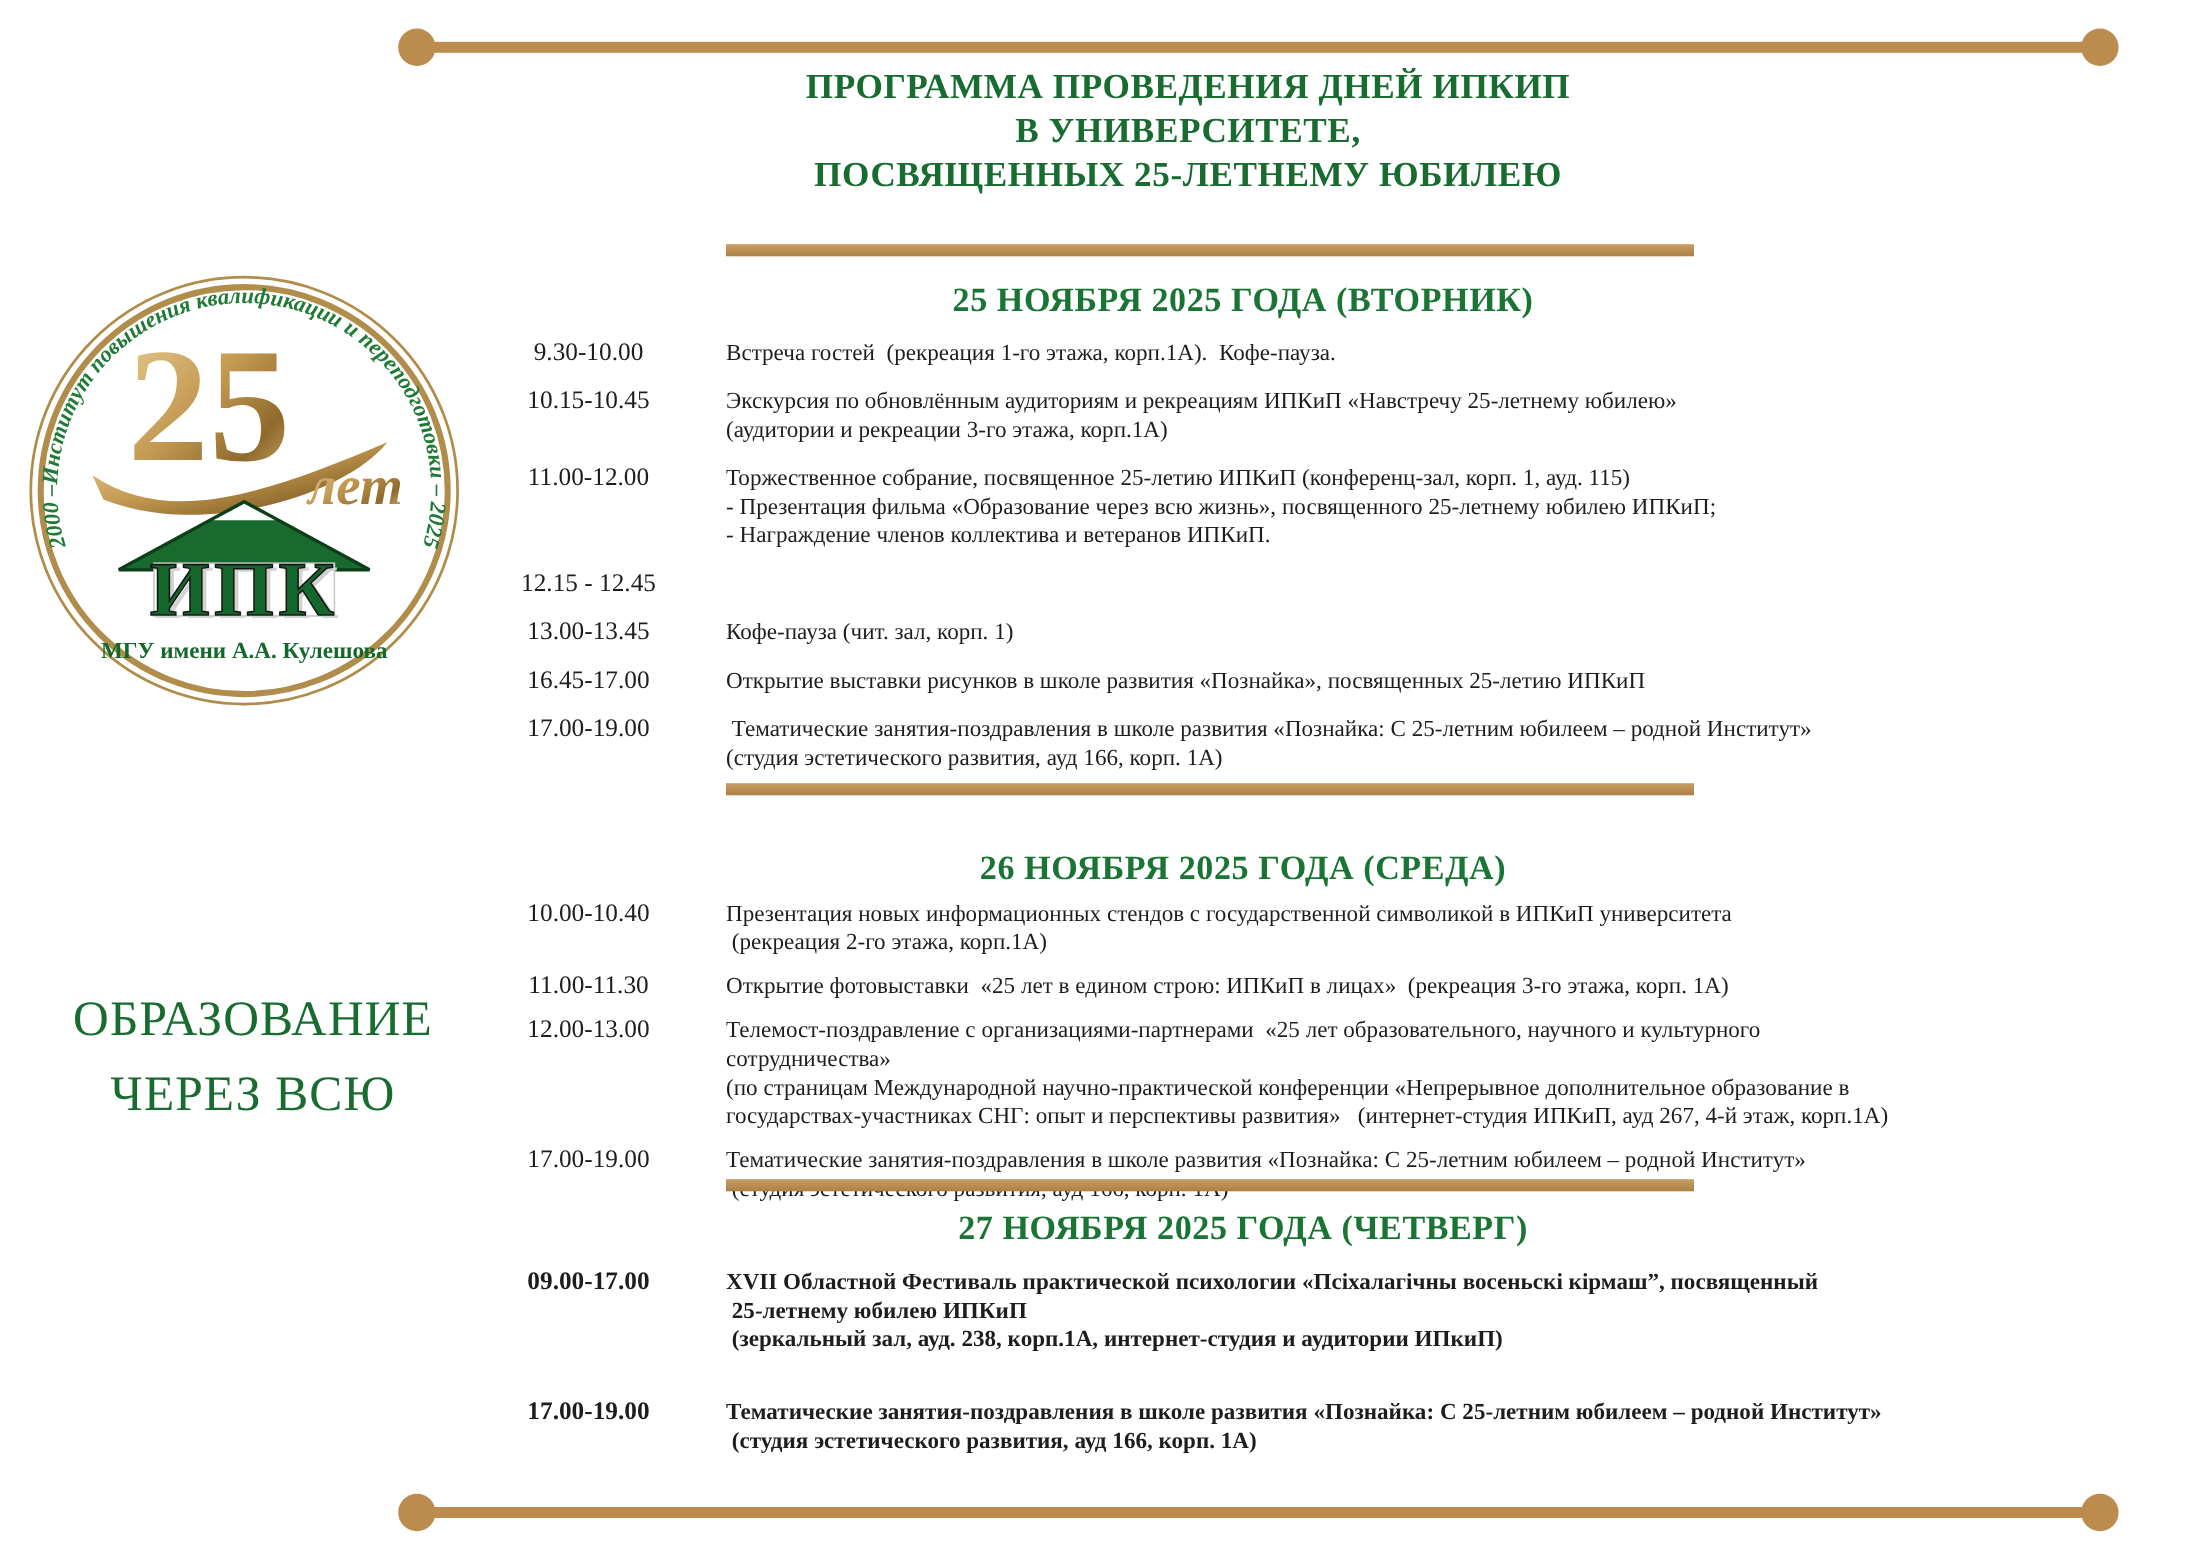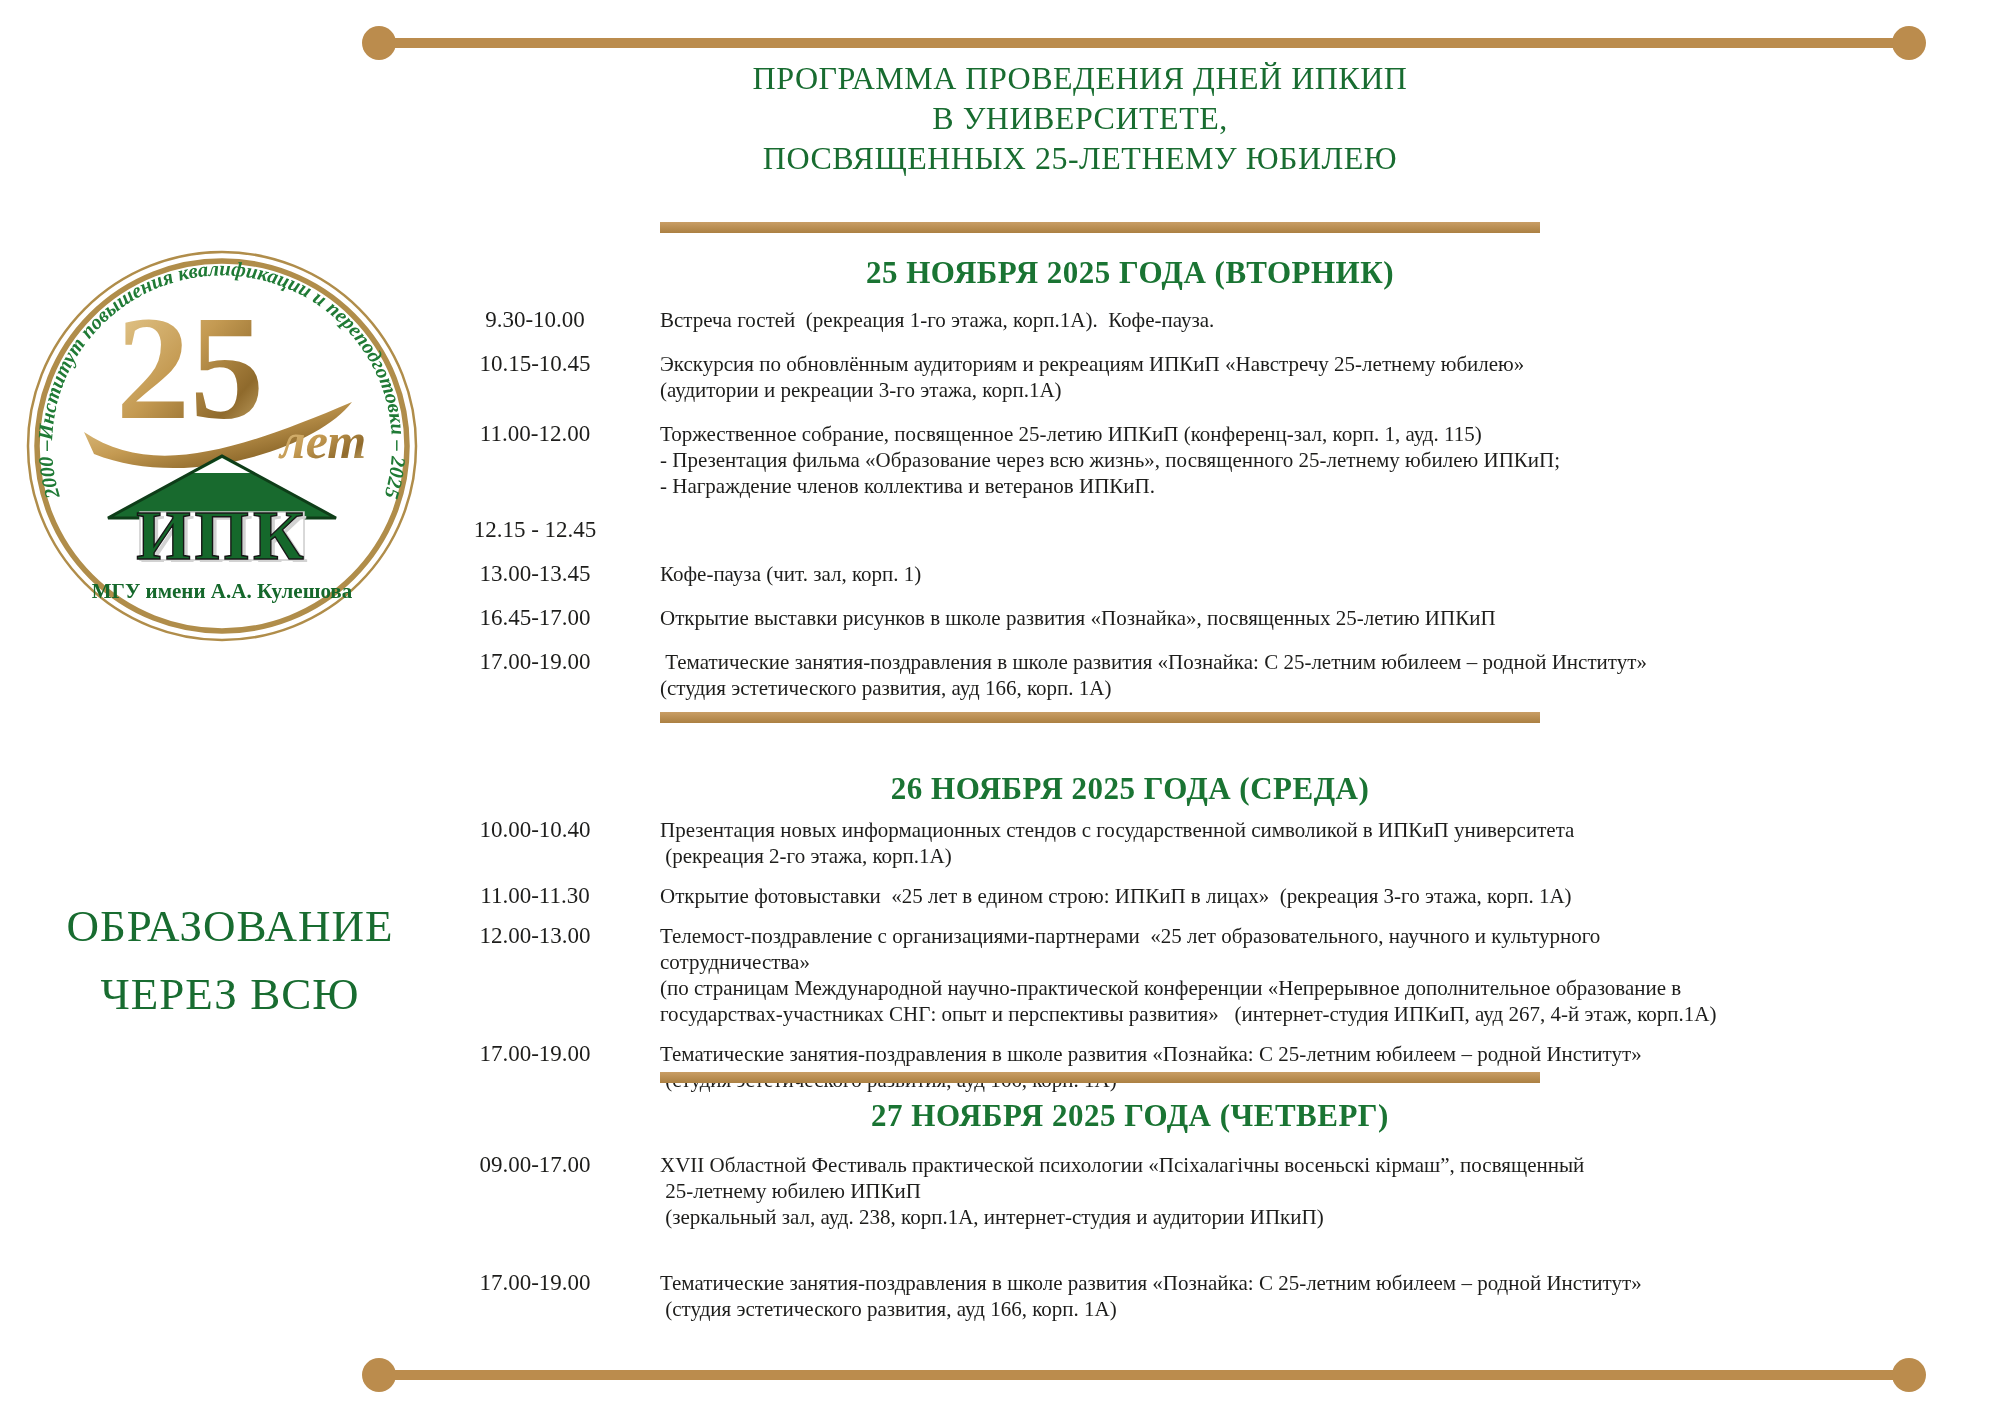--- a/index.html
+++ b/index.html
@@ -7,30 +7,30 @@
     position:relative;width:2000px;height:1414px;background:#ffffff;overflow:hidden;
     font-family:"Liberation Serif","DejaVu Serif",serif;color:#1d1d1b;
   }
   
   .dot{position:absolute;width:34px;height:34px;border-radius:50%;background:#bb8c4d;}
   .hbar{position:absolute;height:10px;background:#bb8c4d;}
   .divider{position:absolute;left:660px;width:880px;height:11px;
            background:linear-gradient(#c99e66,#ab8042);}
   
   .title{position:absolute;left:460px;top:58px;width:1240px;text-align:center;
-         color:#186c30;font-size:32px;line-height:40px;font-weight:normal;letter-spacing:.5px;}
+         color:#186c30;font-size:32px;line-height:40px;font-weight:bold;letter-spacing:.5px;}
   .title div{white-space:nowrap;}
   
   .section{position:absolute;left:430px;width:1400px;}
   .section .heading{width:100%;text-align:center;color:#1a7433;font-size:31px;
                     font-weight:bold;letter-spacing:.5px;white-space:nowrap;}
   .items{display:flex;flex-direction:column;}
   #sec1{top:255px}#sec1 .items{margin-top:16px;gap:18px;}
   #sec2{top:771px}#sec2 .items{margin-top:10px;gap:14px;}
-  #sec3{top:1098px}#sec3 .items{margin-top:18px;gap:40px;}
+  #sec3{top:1098px}#sec3 .items{margin-top:18px;gap:40px;font-weight:bold;}
   .row{display:flex;align-items:flex-start;}
   .time{width:210px;flex:0 0 210px;text-align:center;font-size:23px;line-height:26px;}
   .text{margin-left:20px;width:1180px;font-size:21px;line-height:26px;}
   .text div{white-space:pre-wrap;}
   
   .motto{position:absolute;left:15px;top:892px;width:430px;text-align:center;
          color:#186c30;font-size:45px;line-height:68px;letter-spacing:1px;}
   .logo{position:absolute;left:22px;top:246px;width:400px;height:412px;}
 </style>
 </head>

